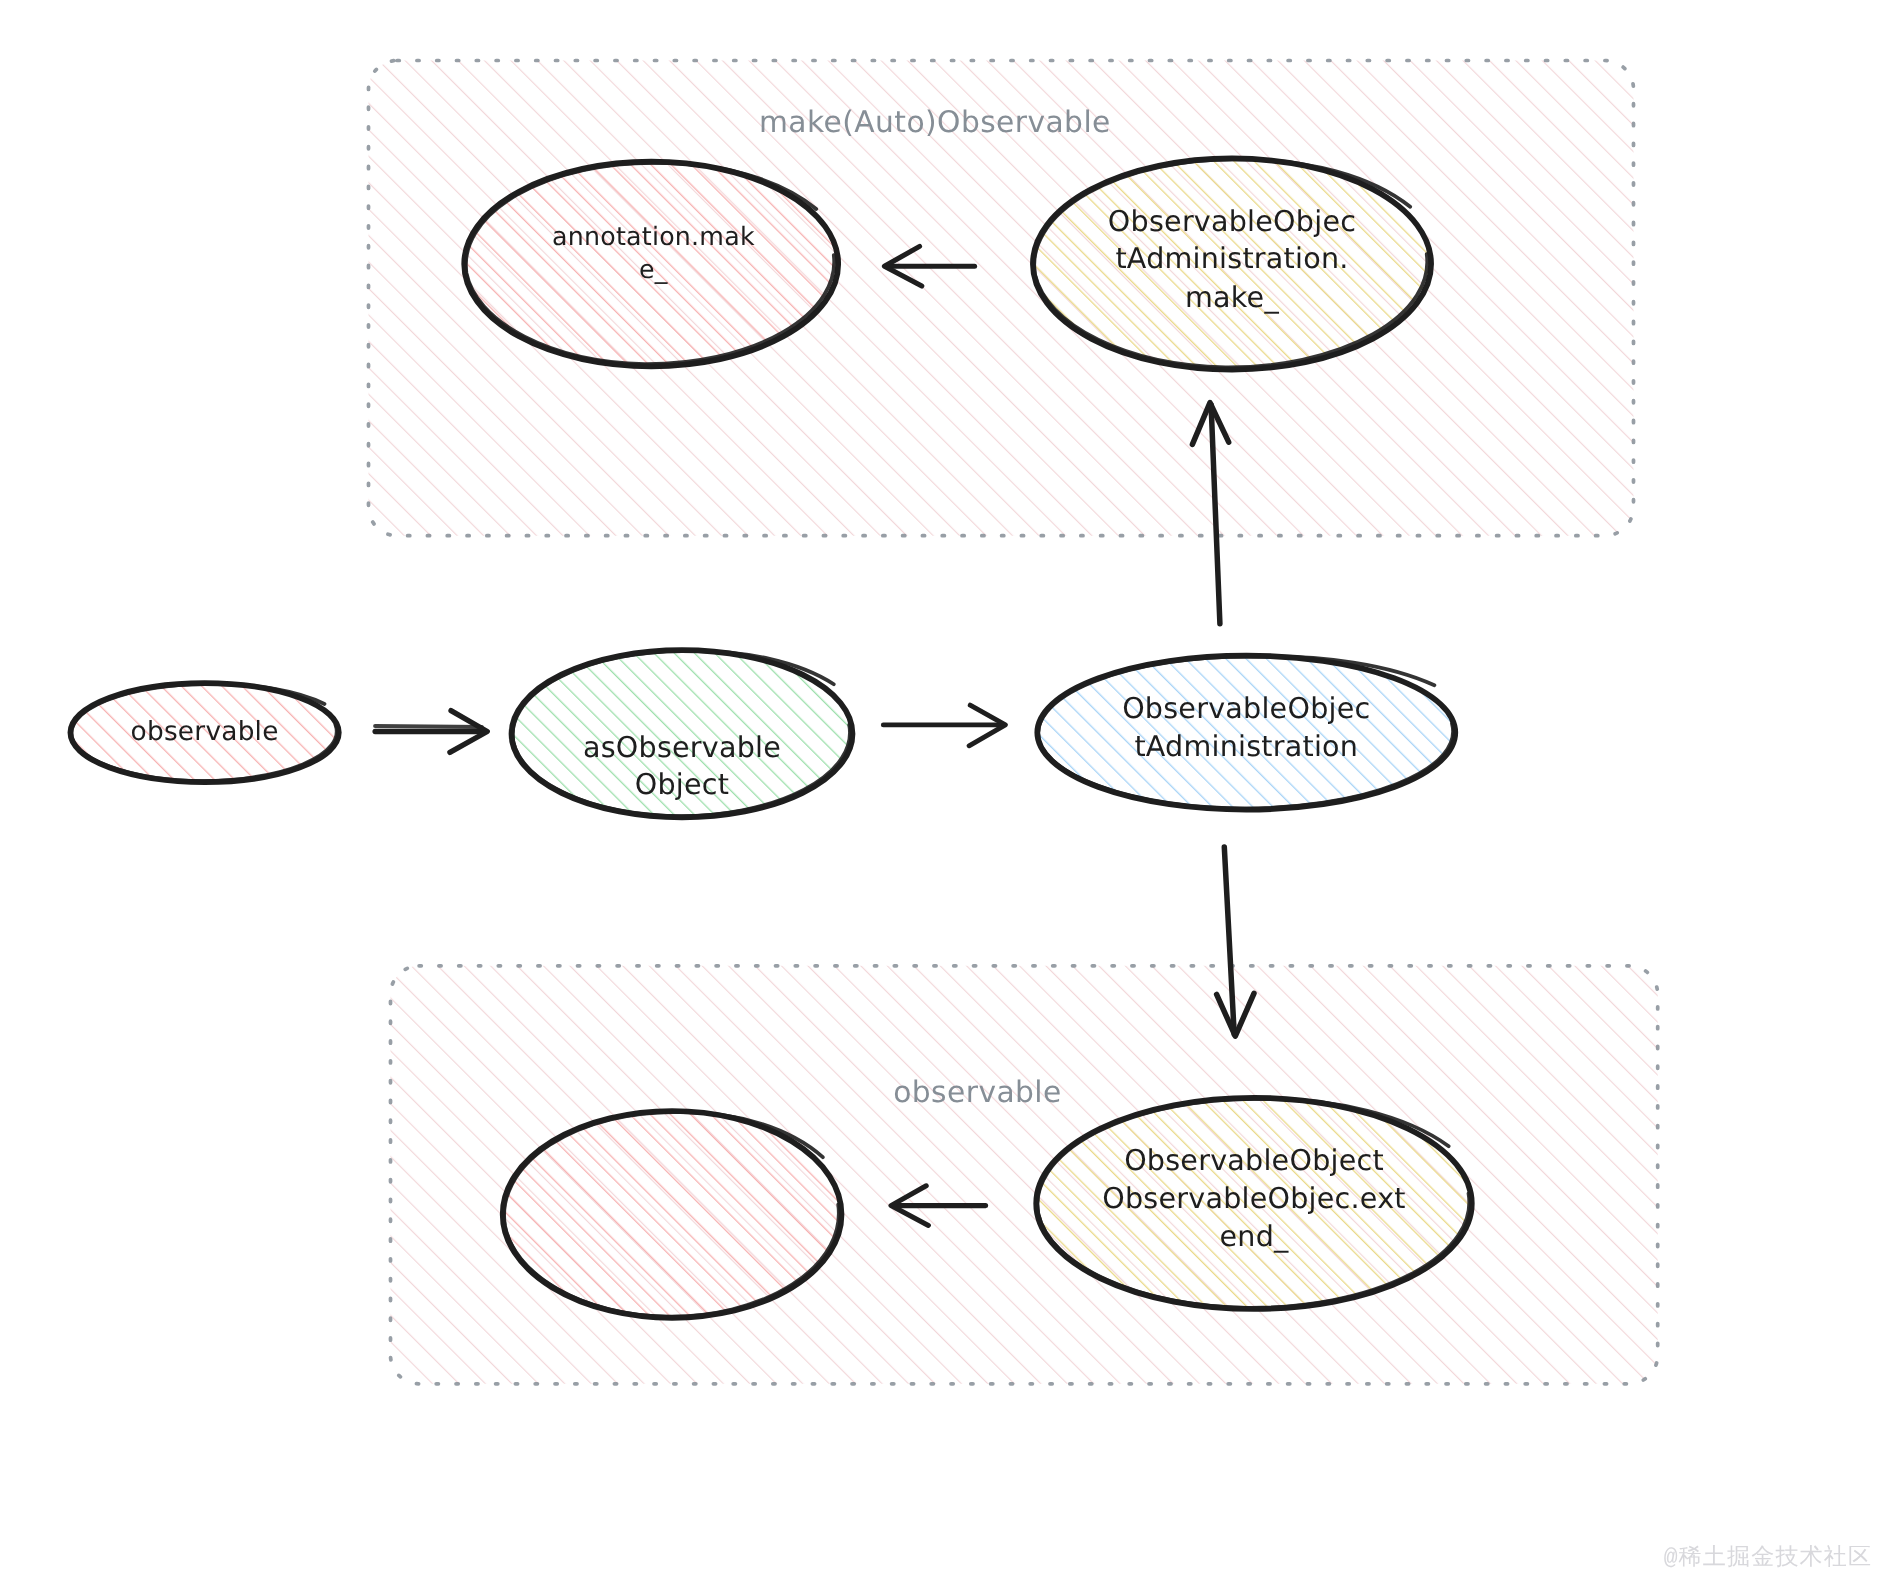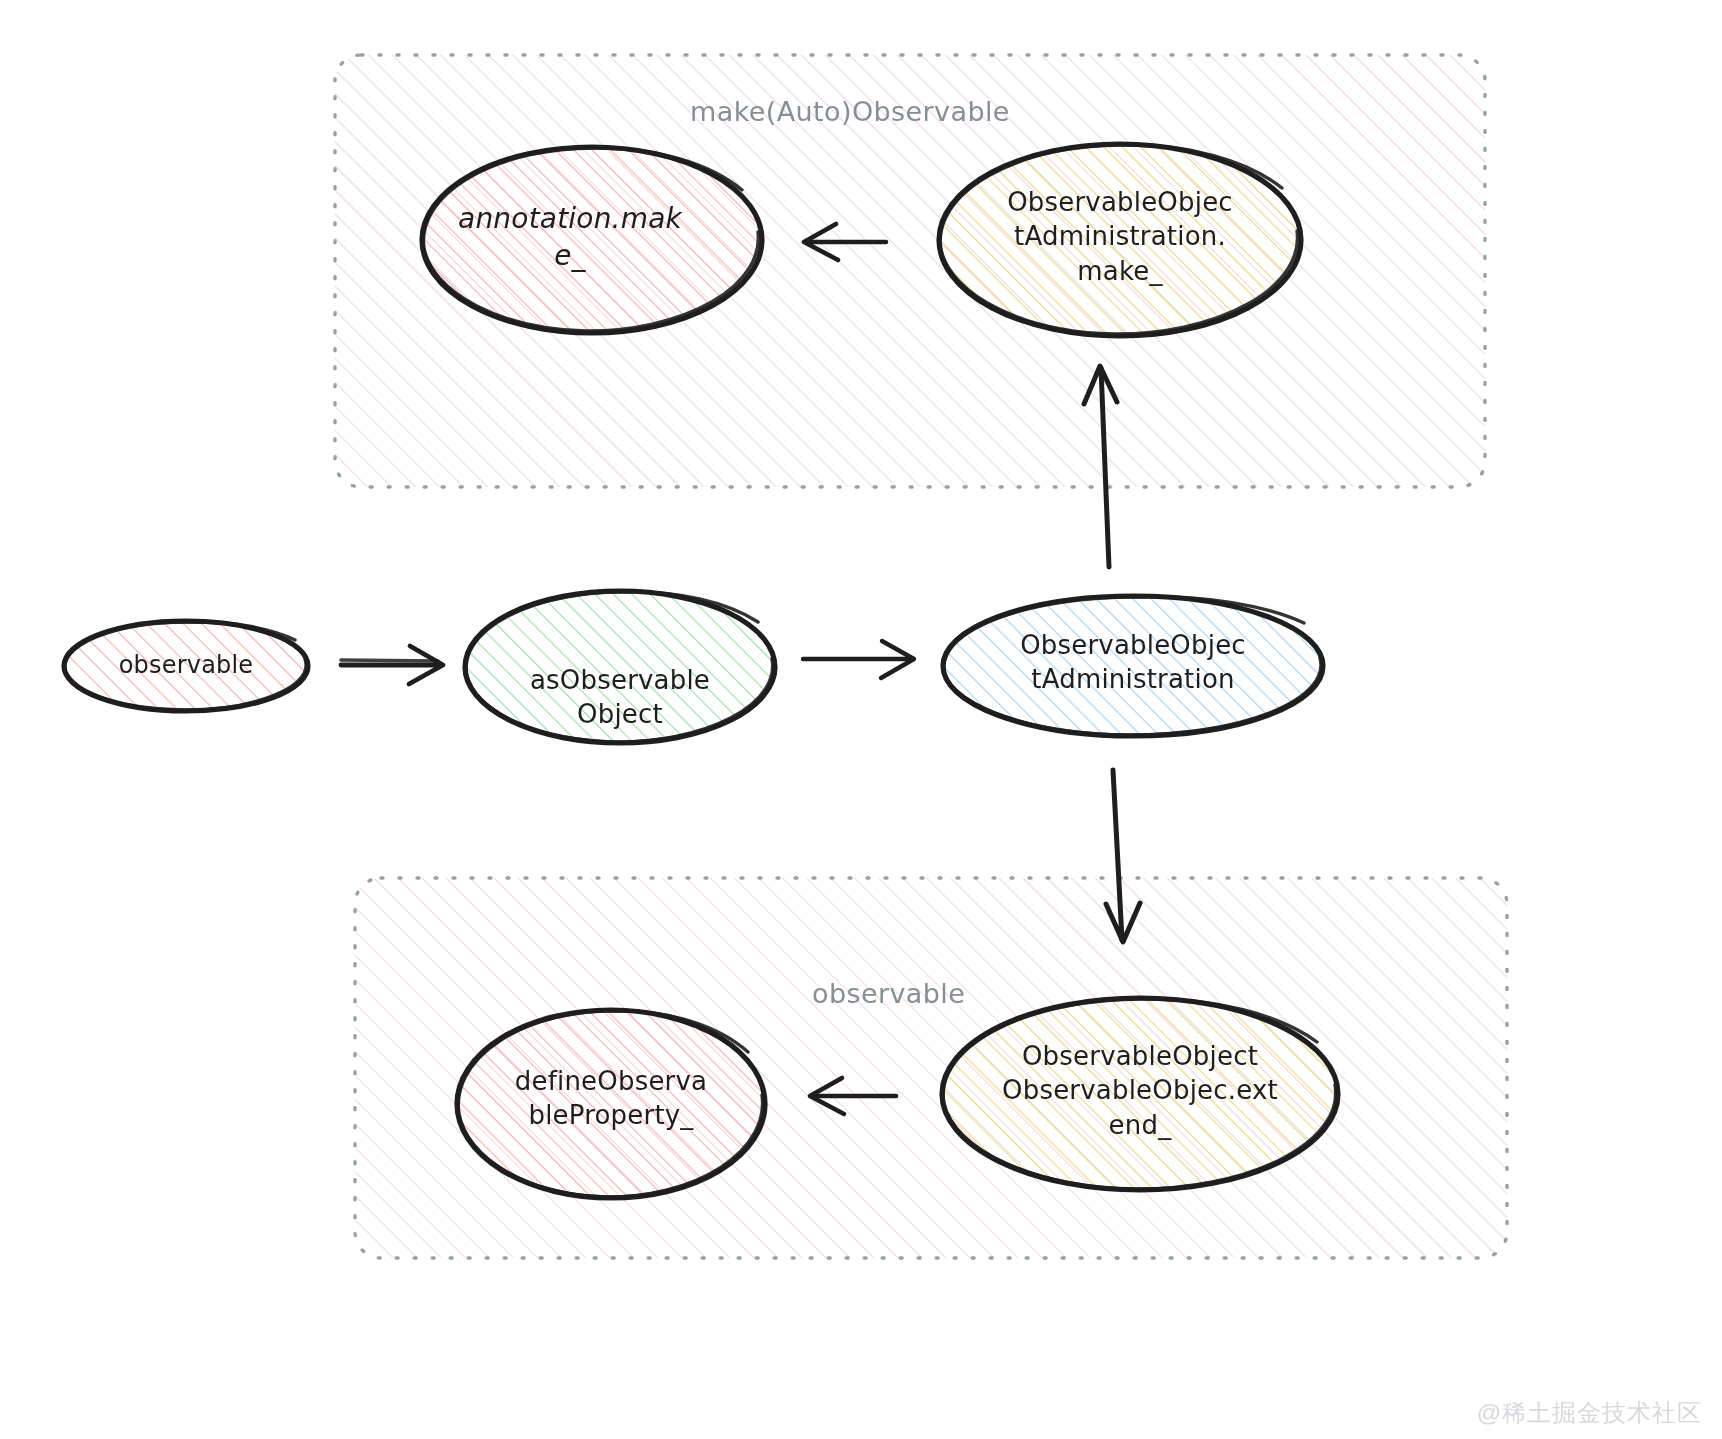--- a/index.html
+++ b/index.html
@@ -39,22 +39,22 @@
     color: #868e96;
     font-family: "DejaVu Sans", sans-serif;
     letter-spacing: 0.4px;
     text-align: right;
   }
   .watermark {
     position: absolute;
     right: 20px;
     bottom: 10px;
     color: #d8d8dc;
-    font-family: Liberation Sans, sans-serif;
-    font-size: 24px;
+    font-family: Liberation Mono, monospace;
+    font-size: 21px;
     letter-spacing: 1px;
   }
 </style>
 </head>
 <body>
 
 <div id="canvas">
 
   <svg class="layer" id="shape-layer" viewBox="0 0 1722 1439">
     <defs>
@@ -156,37 +156,35 @@
     <g>
       <path d="M 896 1096 L 812 1096" stroke="#1e1e1e" stroke-width="4.6" stroke-linecap="round" fill="none"></path>
       <path d="M 842 1078 L 810 1096 L 844 1114" stroke="#1e1e1e" stroke-width="4.6" stroke-linecap="round" stroke-linejoin="round" fill="none"></path>
     </g>
   </svg>
 
   <div class="frame-label" style="left:690px; top:96px; font-size:27px;">make(Auto)Observable</div>
 
   <div class="frame-label" style="left:812px; top:978px; font-size:27px;">observable</div>
 
-  <div class="node-label" style="left:420px; top:201px; width:300px; font-size:28px;font-style:italic;">annotation.mak
+  <div class="node-label" style="left:444px; top:201px; width:300px; font-size:23px;">annotation.mak
 e_</div>
 
   <div class="node-label" style="left:955px; top:185px; width:330px; font-size:26px;">ObservableObjec
 tAdministration.
 make_</div>
 
   <div class="node-label" style="left:76px; top:650px; width:220px; font-size:24px;">observable</div>
 
   <div class="node-label" style="left:480px; top:663px; width:280px; font-size:26px;">asObservable
 Object</div>
 
   <div class="node-label" style="left:968px; top:628px; width:330px; font-size:26px;">ObservableObjec
 tAdministration</div>
 
-  <div class="node-label" style="left:467px; top:1064px; width:288px; font-size:26px;">defineObserva
-bleProperty_</div>
 
   <div class="node-label" style="left:957px; top:1039px; width:366px; font-size:26px;">ObservableObject
 ObservableObjec.ext
 end_</div>
 
   <div class="watermark">@稀土掘金技术社区</div>
 
 </div>
 
 </body></html>

